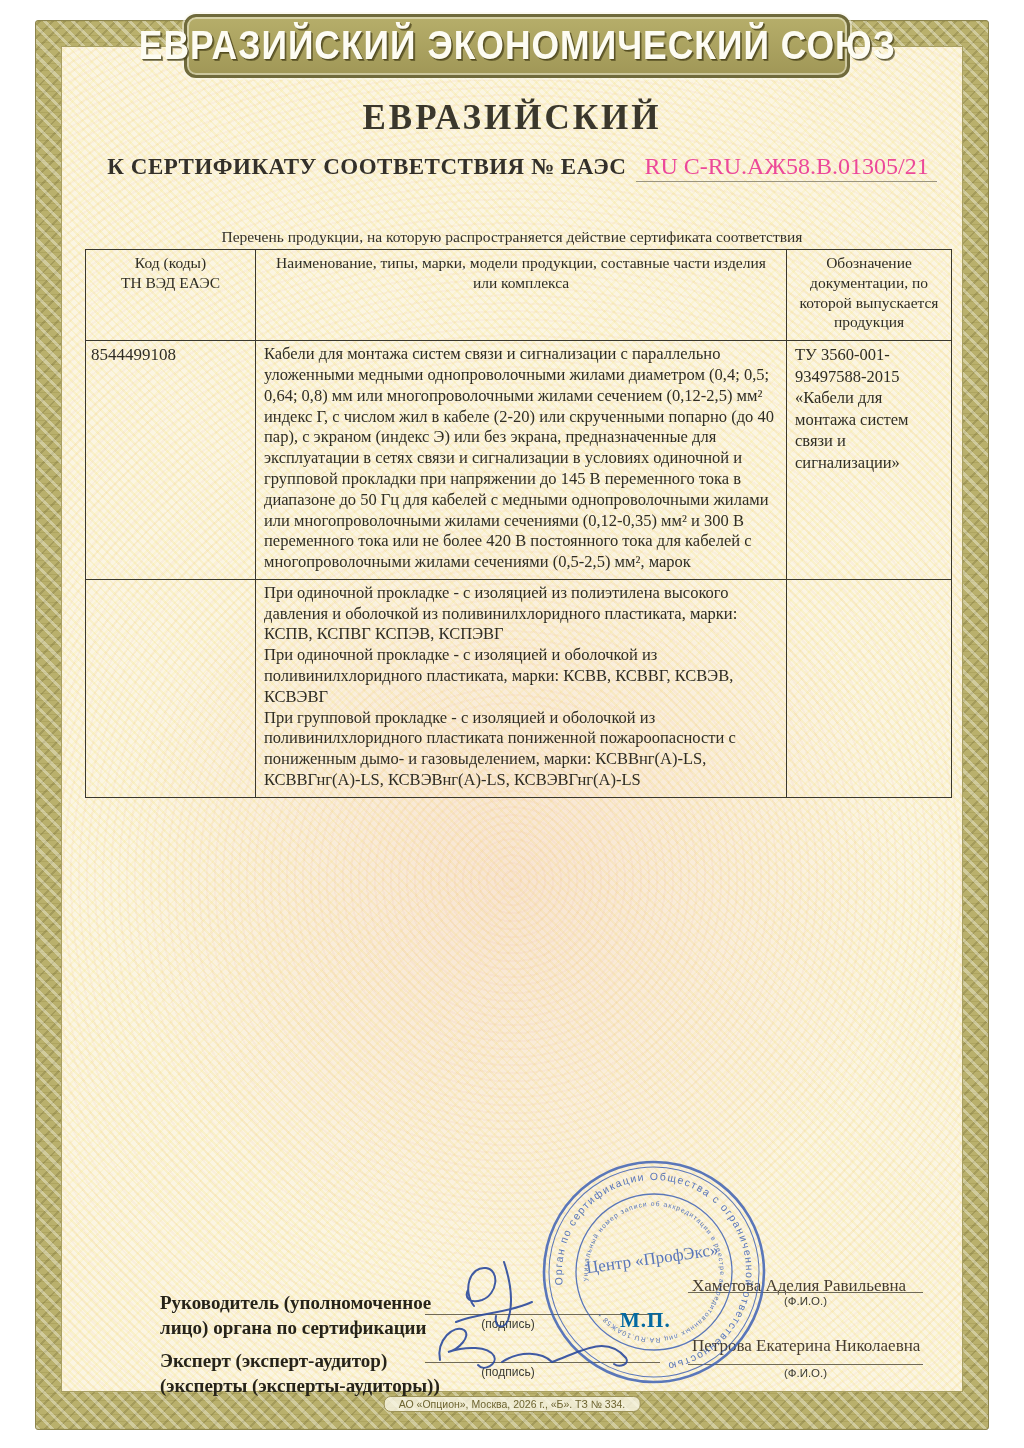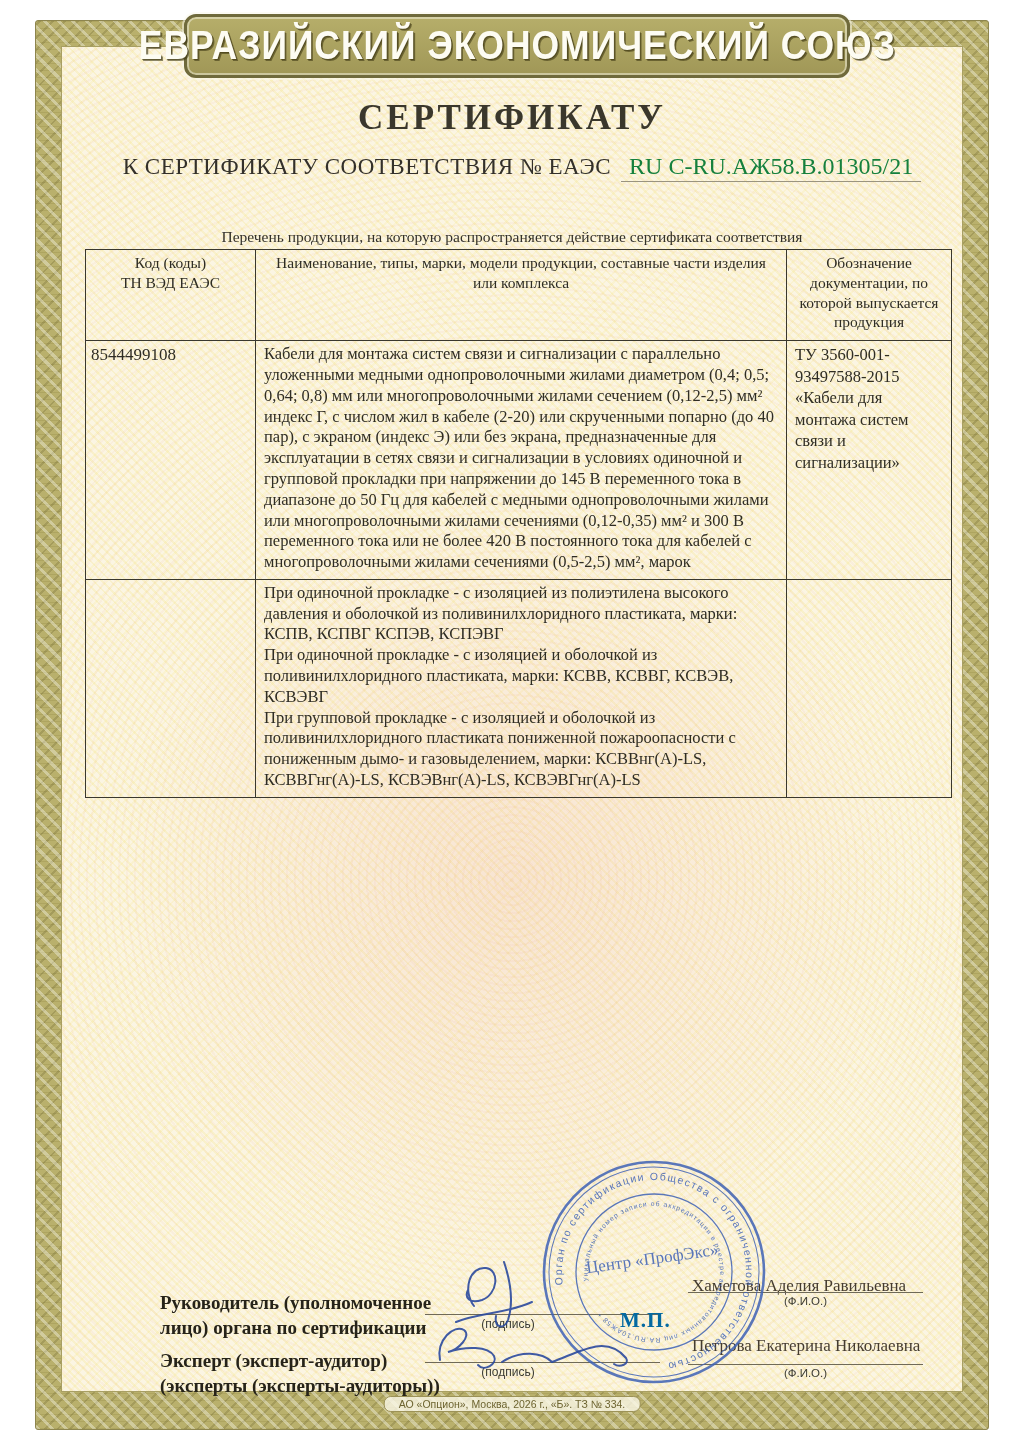--- a/index.html
+++ b/index.html
@@ -57,22 +57,22 @@
   .doc-title{
     position:absolute;top:98px;left:0;width:100%;text-align:center;
     font-size:35px;font-weight:bold;letter-spacing:3px;color:#3a372c;
   }
 
   .cert-line{
     position:absolute;top:153px;left:0;width:100%;
     display:flex;justify-content:center;align-items:baseline;gap:10px;
     transform:translateX(10px);
   }
-  .cert-line .prefix{font-size:23px;font-weight:normal;color:#33302a;letter-spacing:.5px;white-space:nowrap;}
-  .cert-line .number{font-size:24px;color:#15803d;border-bottom:1px solid #9a9480;padding:0 8px 1px;white-space:nowrap;}
+  .cert-line .prefix{font-size:23px;font-weight:bold;color:#33302a;letter-spacing:.5px;white-space:nowrap;}
+  .cert-line .number{font-size:24px;color:#ec4899;border-bottom:1px solid #9a9480;padding:0 8px 1px;white-space:nowrap;}
 
   .series-line{
     position:absolute;top:191px;right:164px;
     display:flex;align-items:baseline;
   }
   .series-label{font-size:21px;color:#3a382e;}
   .series-value{font-size:24px;font-weight:bold;color:var(--accent-red);margin-left:12px;}
   .number-sign{font-size:21px;color:#3a382e;margin-left:48px;}
   .blank-number{font-family:"Liberation Mono",monospace;font-size:22px;font-weight:bold;color:var(--accent-red);letter-spacing:4px;margin-left:14px;}
 
@@ -128,21 +128,21 @@
 <div class="page">
   <div class="border-band"></div>
   <div class="inner"></div>
 
   <div class="content">
 
     <div class="banner">
       <span>ЕВРАЗИЙСКИЙ ЭКОНОМИЧЕСКИЙ СОЮЗ</span>
     </div>
 
-    <div class="doc-title">СЕРТИФИКАТУ</div>
+    <div class="doc-title">ЕВРАЗИЙСКИЙ</div>
 
     <div class="cert-line">
       <span class="prefix">К СЕРТИФИКАТУ СООТВЕТСТВИЯ № ЕАЭС</span>
       <span class="number">RU C-RU.АЖ58.В.01305/21</span>
     </div>
 
 
     <div class="intro-line">Перечень продукции, на которую распространяется действие сертификата соответствия</div>
 
     <div class="table-wrap">

